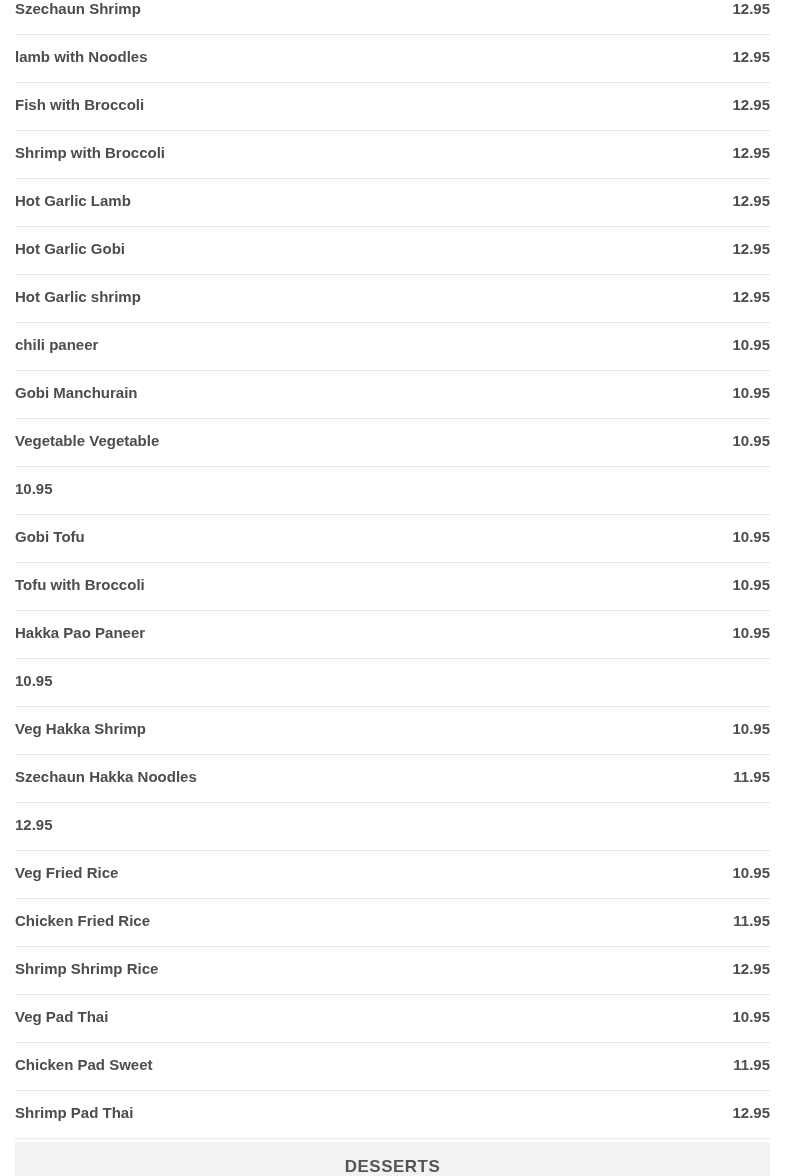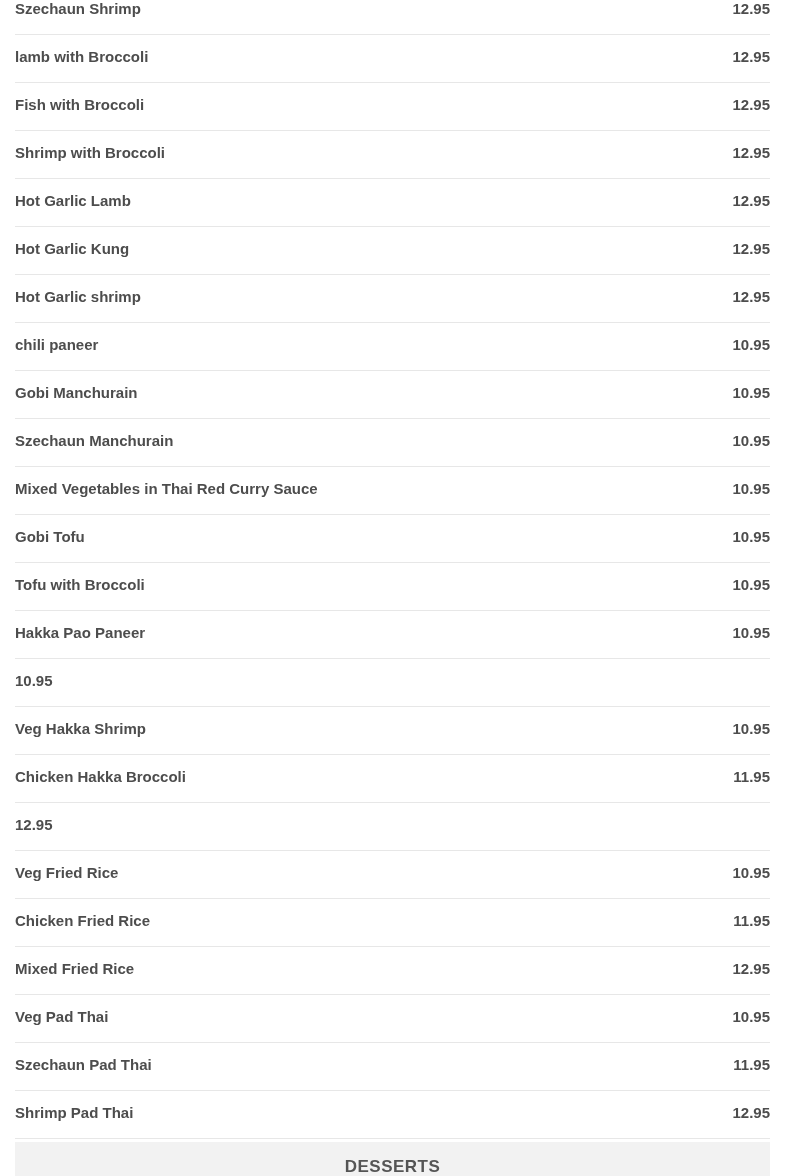--- a/index.html
+++ b/index.html
@@ -56,57 +56,56 @@
 </head>
 <body>
 
 <div class="page">
   <div class="menu-list" id="menu-list">
       <div class="menu-row">
         <span class="item-name">Szechaun Shrimp</span>
         <span class="item-price">12.95</span>
       </div>
       <div class="menu-row">
-        <span class="item-name">lamb with Broccoli</span>
+        <span class="item-name">lamb with Noodles</span>
         <span class="item-price">12.95</span>
       </div>
       <div class="menu-row">
         <span class="item-name">Fish with Broccoli</span>
         <span class="item-price">12.95</span>
       </div>
       <div class="menu-row">
         <span class="item-name">Shrimp with Broccoli</span>
         <span class="item-price">12.95</span>
       </div>
       <div class="menu-row">
         <span class="item-name">Hot Garlic Lamb</span>
         <span class="item-price">12.95</span>
       </div>
       <div class="menu-row">
-        <span class="item-name">Hot Garlic Kung</span>
+        <span class="item-name">Hot Garlic Gobi</span>
         <span class="item-price">12.95</span>
       </div>
       <div class="menu-row">
         <span class="item-name">Hot Garlic shrimp</span>
         <span class="item-price">12.95</span>
       </div>
       <div class="menu-row">
         <span class="item-name">chili paneer</span>
         <span class="item-price">10.95</span>
       </div>
       <div class="menu-row">
         <span class="item-name">Gobi Manchurain</span>
         <span class="item-price">10.95</span>
       </div>
       <div class="menu-row">
-        <span class="item-name">Szechaun Manchurain</span>
+        <span class="item-name">Vegetable Vegetable</span>
         <span class="item-price">10.95</span>
       </div>
       <div class="menu-row">
-        <span class="item-name">Mixed Vegetables in Thai Red Curry Sauce</span>
         <span class="item-price">10.95</span>
       </div>
       <div class="menu-row">
         <span class="item-name">Gobi Tofu</span>
         <span class="item-price">10.95</span>
       </div>
       <div class="menu-row">
         <span class="item-name">Tofu with Broccoli</span>
         <span class="item-price">10.95</span>
       </div>
@@ -115,44 +114,44 @@
         <span class="item-price">10.95</span>
       </div>
       <div class="menu-row">
         <span class="item-price">10.95</span>
       </div>
       <div class="menu-row">
         <span class="item-name">Veg Hakka Shrimp</span>
         <span class="item-price">10.95</span>
       </div>
       <div class="menu-row">
-        <span class="item-name">Chicken Hakka Broccoli</span>
+        <span class="item-name">Szechaun Hakka Noodles</span>
         <span class="item-price">11.95</span>
       </div>
       <div class="menu-row">
         <span class="item-price">12.95</span>
       </div>
       <div class="menu-row">
         <span class="item-name">Veg Fried Rice</span>
         <span class="item-price">10.95</span>
       </div>
       <div class="menu-row">
         <span class="item-name">Chicken Fried Rice</span>
         <span class="item-price">11.95</span>
       </div>
       <div class="menu-row">
-        <span class="item-name">Mixed Fried Rice</span>
+        <span class="item-name">Shrimp Shrimp Rice</span>
         <span class="item-price">12.95</span>
       </div>
       <div class="menu-row">
         <span class="item-name">Veg Pad Thai</span>
         <span class="item-price">10.95</span>
       </div>
       <div class="menu-row">
-        <span class="item-name">Szechaun Pad Thai</span>
+        <span class="item-name">Chicken Pad Sweet</span>
         <span class="item-price">11.95</span>
       </div>
       <div class="menu-row">
         <span class="item-name">Shrimp Pad Thai</span>
         <span class="item-price">12.95</span>
       </div>
     </div>
   <div class="section-header">
     <span>DESSERTS</span>
   </div>

